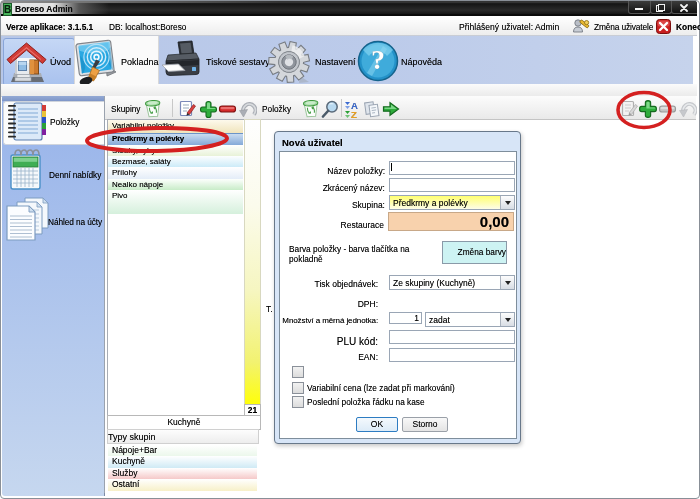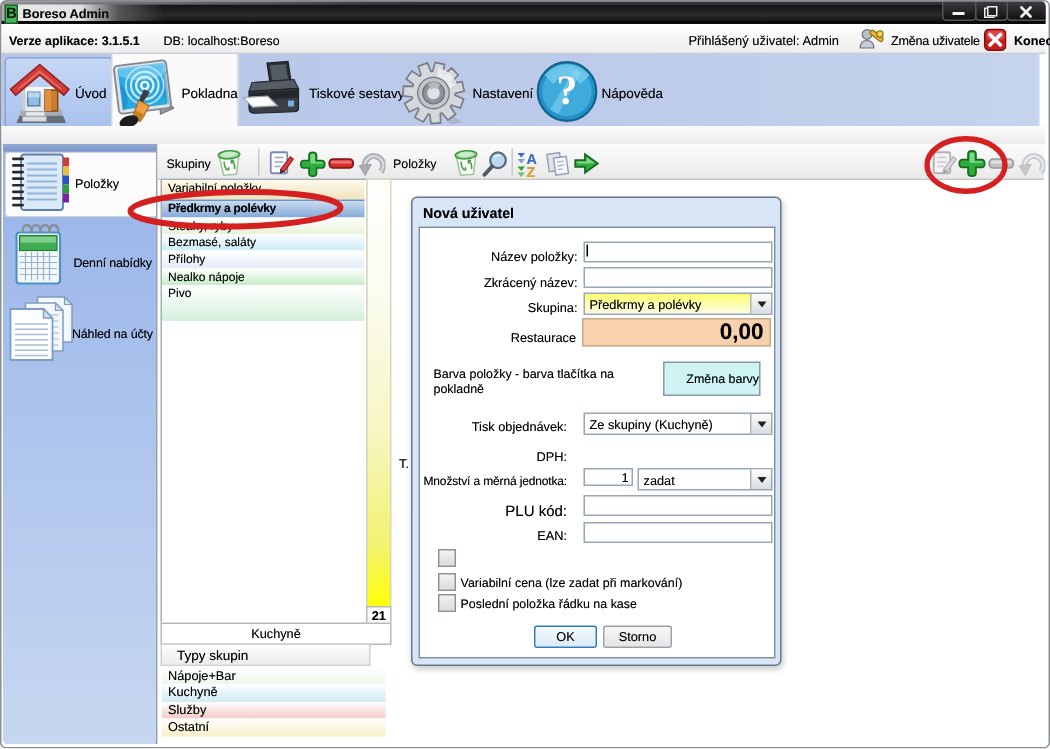--- a/index.html
+++ b/index.html
@@ -306,21 +306,21 @@
 <div class="abs" style="left:108px;top:144.6px;width:135px;height:11.4px;background:linear-gradient(#ffffff,#e8f2d8);font-size:8px;line-height:11px;padding-left:4px;box-sizing:border-box">Steaky, ryby</div>
 <div class="abs" style="left:108px;top:156px;width:135px;height:11.4px;background:linear-gradient(#fdfeff,#ccebf8);font-size:8px;line-height:11px;padding-left:4px;box-sizing:border-box">Bezmasé, saláty</div>
 <div class="abs" style="left:108px;top:167.4px;width:135px;height:11.4px;background:linear-gradient(#ffffff,#e4edf8);font-size:8px;line-height:11px;padding-left:4px;box-sizing:border-box">Přílohy</div>
 <div class="abs" style="left:108px;top:178.8px;width:135px;height:11.4px;background:linear-gradient(#fdfffd,#c8ecc8);font-size:8px;line-height:11px;padding-left:4px;box-sizing:border-box">Nealko nápoje</div>
 <div class="abs" style="left:108px;top:190.2px;width:135px;height:24px;background:linear-gradient(#ffffff,#d5f0dc);font-size:8px;line-height:11px;padding-left:4px;box-sizing:border-box">Pivo</div>
 
 <div class="txt" style="left:266px;top:304px;font-size:8.5px">T.</div>
 
 <div class="abs" style="left:107px;top:415px;width:152px;height:13px;background:#fff;border:1px solid #b8b8b8;font-size:8.5px;text-align:center;line-height:12px">Kuchyně</div>
 
-<div class="abs" style="left:107px;top:429px;width:140px;height:15px;background:linear-gradient(#fdfdfd,#ededed);border:1px solid #d0d0d0;font-size:9px;line-height:15px;padding-left:10px;box-sizing:border-box">Typy skupin</div>
+<div class="abs" style="left:107px;top:429px;width:152px;height:15px;background:linear-gradient(#fdfdfd,#ededed);border:1px solid #d0d0d0;font-size:9px;line-height:15px;padding-left:0;box-sizing:border-box">Typy skupin</div>
 
 <div class="abs" style="left:108px;top:444.5px;width:149px;height:28px;background:linear-gradient(#ffffff,#cdeccd);font-size:8.5px;line-height:11px;padding-left:4px;box-sizing:border-box">Nápoje+Bar</div>
 <div class="abs" style="left:108px;top:456.1px;width:149px;height:11.6px;background:linear-gradient(#ffffff,#cfeaf5);font-size:8.5px;line-height:11px;padding-left:4px;box-sizing:border-box">Kuchyně</div>
 <div class="abs" style="left:108px;top:467.7px;width:149px;height:11.6px;background:linear-gradient(#ffffff,#f5c9c9);font-size:8.5px;line-height:11px;padding-left:4px;box-sizing:border-box">Služby</div>
 <div class="abs" style="left:108px;top:479.3px;width:149px;height:11.6px;background:linear-gradient(#ffffff,#f7f0c8);font-size:8.5px;line-height:11px;padding-left:4px;box-sizing:border-box">Ostatní</div>
 
 <div class="abs" style="left:274px;top:131px;width:245px;height:311px;background:#d7e5f7;border:1px solid #68788a;border-radius:4px;box-shadow:1px 2px 4px rgba(0,0,0,0.22)">
   <div class="txt" style="left:7px;top:5px;font-size:9.5px;font-weight:bold">Nová uživatel</div>
   <div class="abs" style="left:4px;top:19px;width:236px;height:286px;background:#fff;border:1px solid #7e8e9c"></div>
 

